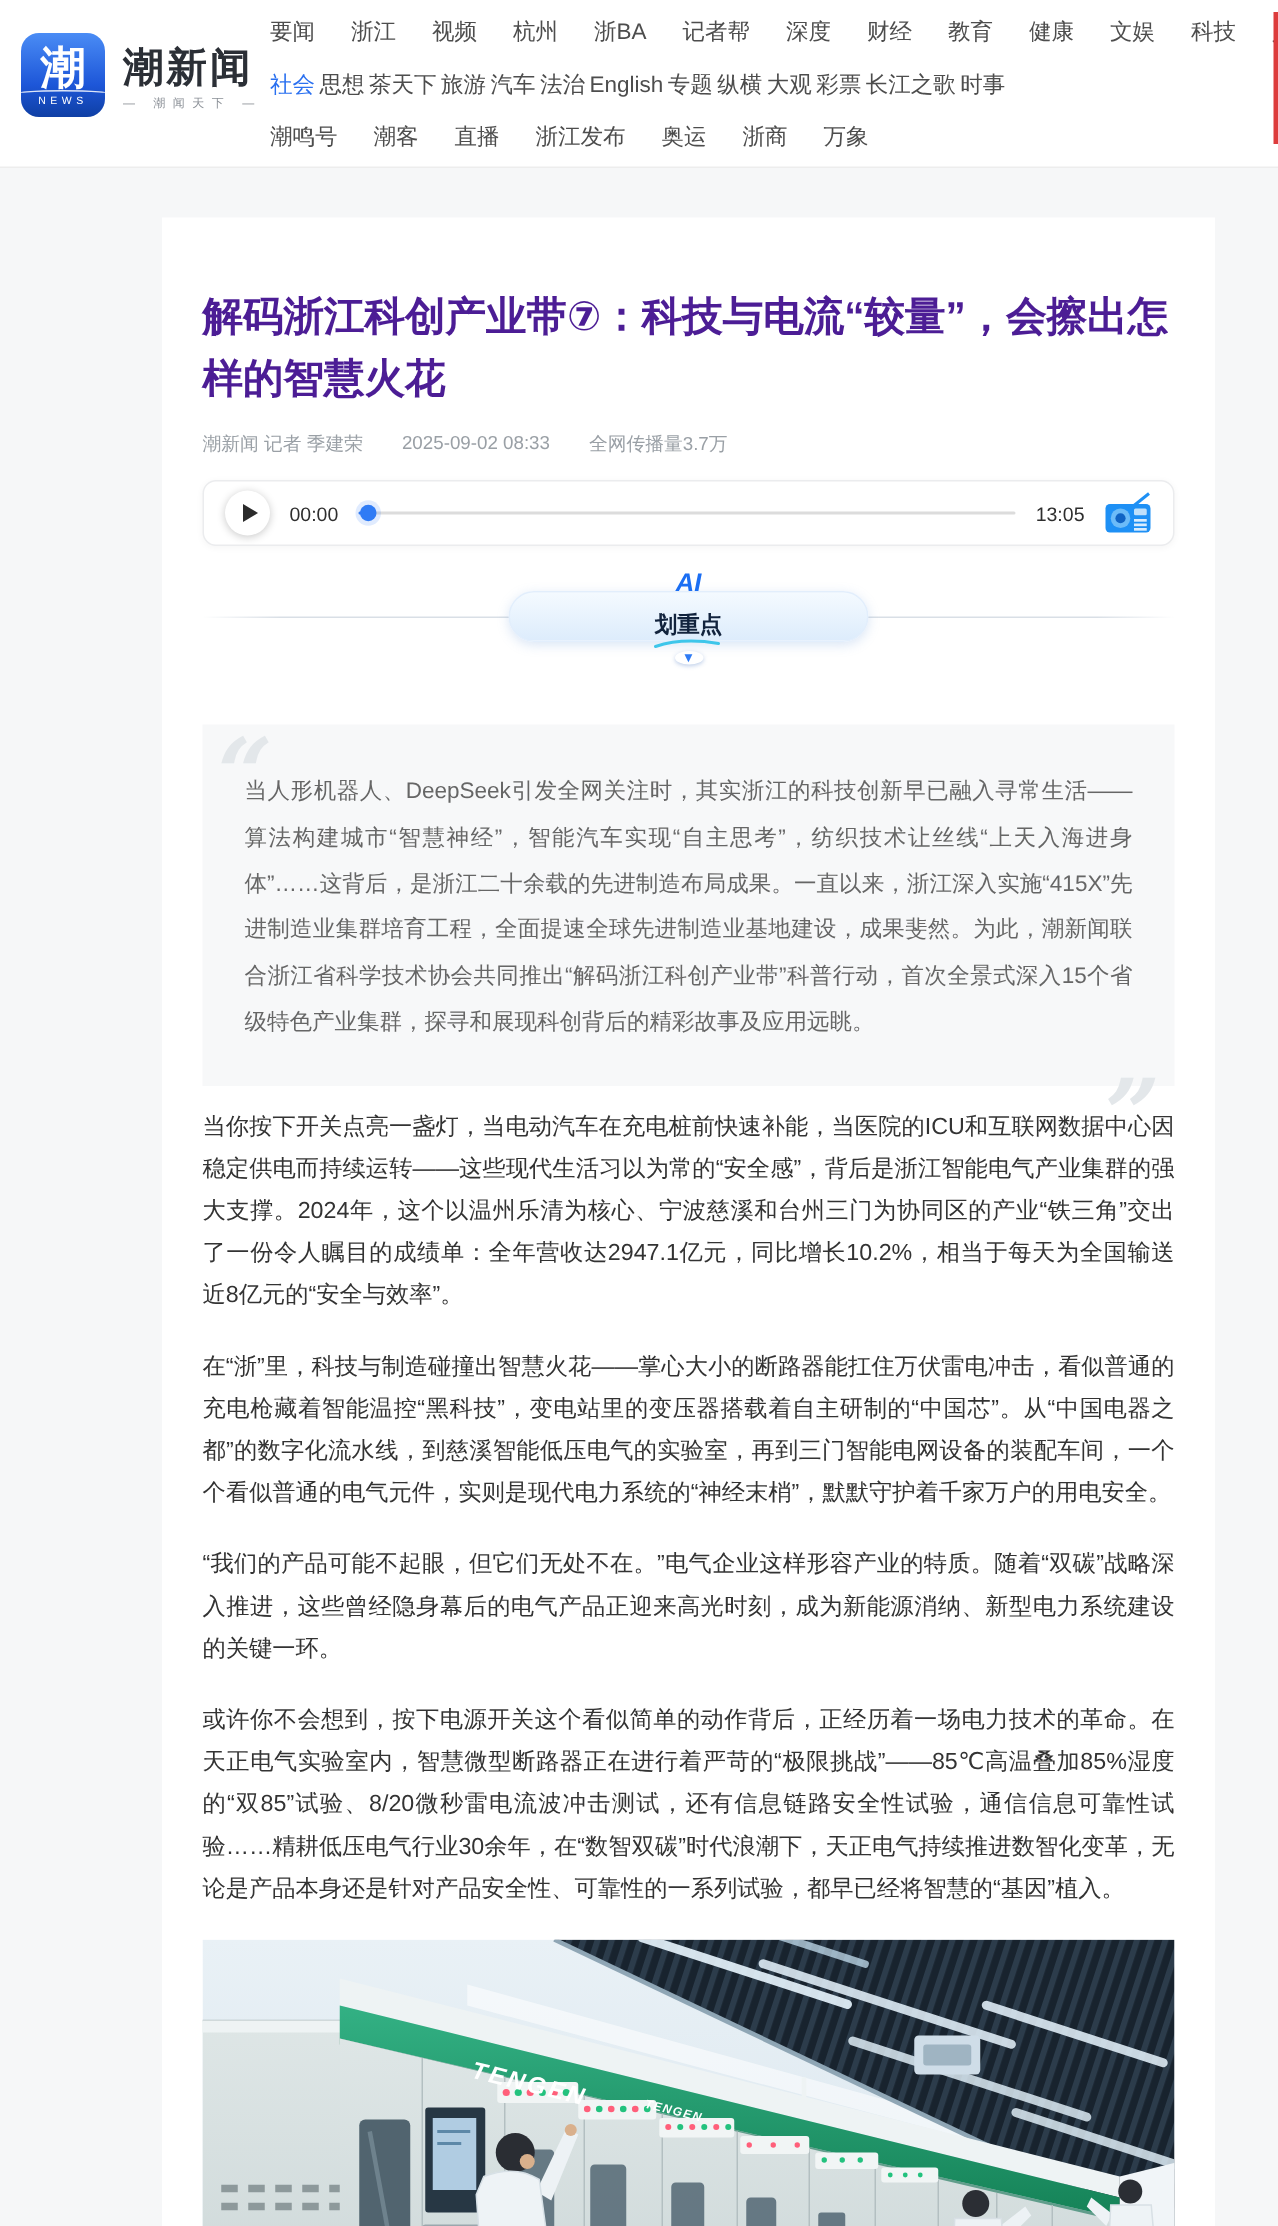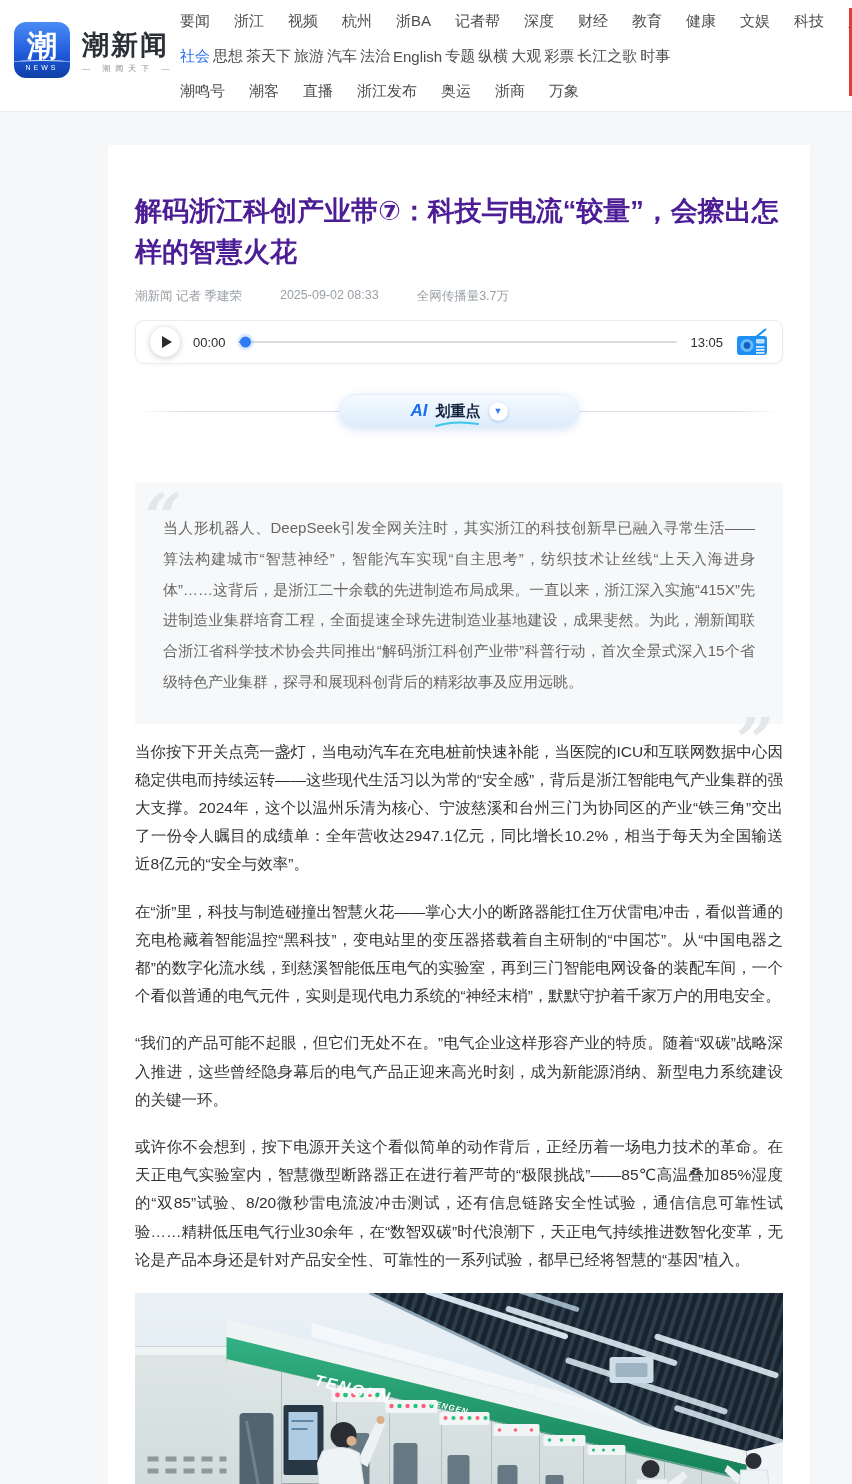--- a/index.html
+++ b/index.html
@@ -22,21 +22,21 @@
   .nav { position:absolute; left:180px; top:4px; right:0; overflow:hidden; }
   .nav-row { display:flex; align-items:center; height:35px; white-space:nowrap; }
   .nav-row.r1 { gap:24px; } .nav-row.r2 { gap:3px; } .nav-row.r3 { gap:24px; }
   .nav-item { font-size:15px; color:#4d4d4d; cursor:pointer; flex:0 0 auto; }
   .nav-item.active { color:#2a70f0; }
   .edge-bar { position:absolute; right:0; top:8px; width:3px; height:88px; background:#dd3c3c; }
 
   
   .card { margin:33px 42px 0 108px; width:702px; background:#fff; padding:46px 27px 0; min-height:1306px; }
   .title { font-size:27px; line-height:1.5; font-weight:700; color:#4c1d95; }
-  .byline { margin-top:16px; display:flex; gap:38px; font-size:12.5px; color:#9aa0a6; }
+  .byline { margin-top:16px; display:flex; gap:26px; font-size:12.5px; color:#9aa0a6; }
 
   
   .audio { margin-top:15px; height:44px; border:1px solid #ebecee; border-radius:9px;
     box-shadow:0 1px 5px rgba(0,0,0,.04); display:flex; align-items:center; padding:16px 14px; gap:13px; background:#fff; }
   .play-btn { width:30px; height:30px; border-radius:50%; background:#fff;
     box-shadow:0 1px 6px rgba(0,0,0,.22); display:flex; align-items:center; justify-content:center; cursor:pointer; flex:0 0 auto; }
   .play-tri { width:0; height:0; border-left:10px solid #2b2b2b; border-top:6px solid transparent; border-bottom:6px solid transparent; margin-left:3px; }
   .a-time { font-size:13px; color:#2e2e2e; flex:0 0 auto; }
   .seek { flex:1; height:2px; background:#dcdcdc; position:relative; border-radius:2px; cursor:pointer; }
   .seek .done { position:absolute; left:0; top:0; bottom:0; width:4px; background:#2f7bf5; border-radius:2px; }
@@ -45,21 +45,21 @@
   .radio-ic { flex:0 0 auto; cursor:pointer; display:flex; }
 
   
   .ai-row { margin-top:29px; position:relative; height:36px; }
   .ai-line { position:absolute; left:0; right:0; top:50%; height:1px;
     background:linear-gradient(90deg,rgba(214,221,228,0),#d9dfe6 8%,#d9dfe6 92%,rgba(214,221,228,0)); }
   .ai-pill { position:absolute; left:50%; top:50%; transform:translate(-50%,-50%);
     width:240px; height:34px; border-radius:18px; border:1px solid #e2eefc;
     background:linear-gradient(180deg,#f4faff 0%,#ddecfc 100%);
     box-shadow:0 2px 8px rgba(120,160,220,.28);
-    display:flex; align-items:center; justify-content:center; gap:8px; cursor:pointer; }
+    display:flex; align-items:center; justify-content:center; gap:8px; cursor:pointer;flex-direction:column; }
   .ai-word { font-size:17px; font-weight:700; font-style:italic; color:#1b6ef3; }
   .ai-label { font-size:15px; font-weight:700; color:#12233d; position:relative; }
   .ai-label svg { position:absolute; left:-2px; bottom:-7px; }
   .ai-chevron { width:19px; height:19px; border-radius:50%; background:#fff;
     box-shadow:0 1px 3px rgba(60,110,190,.35); display:flex; align-items:center; justify-content:center; }
   .ai-chevron span { font-size:9px; color:#2f7bf5; line-height:1; }
 
   
   .quote { margin-top:54px; background:#f7f8f9; padding:30px 28px 26px; position:relative;
     font-size:15px; color:#666; line-height:2.05; text-align:justify; }

